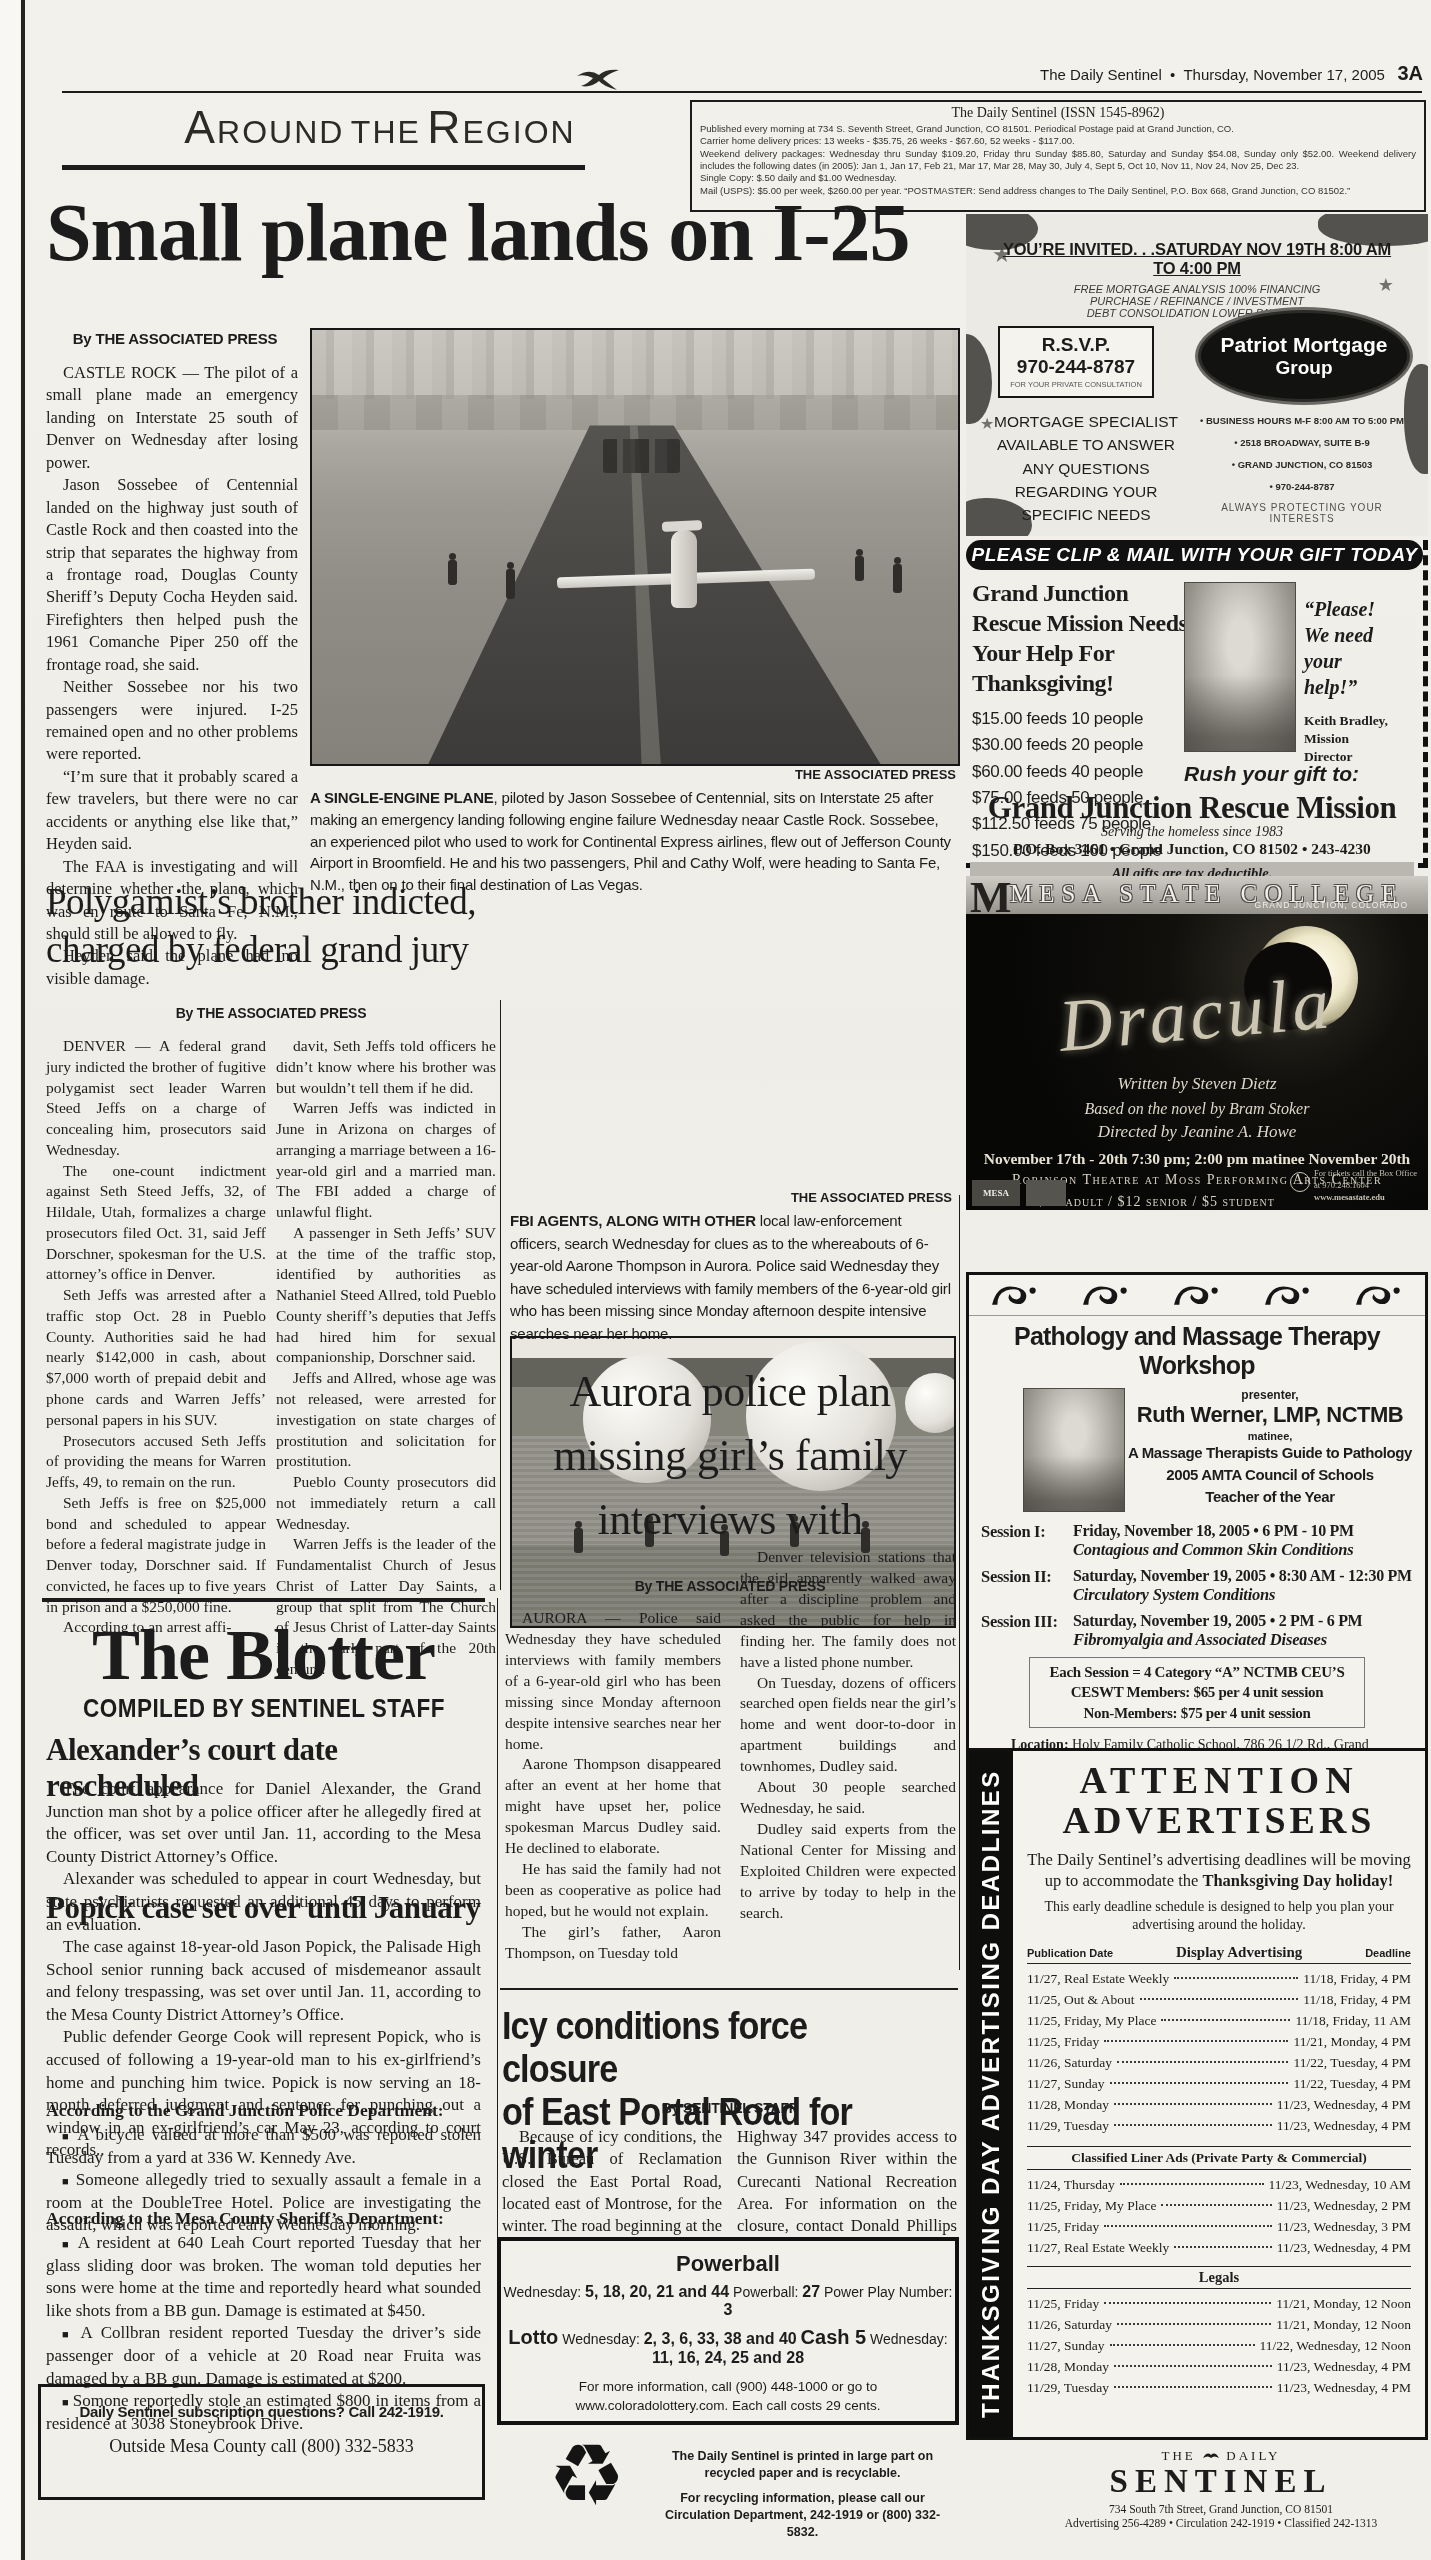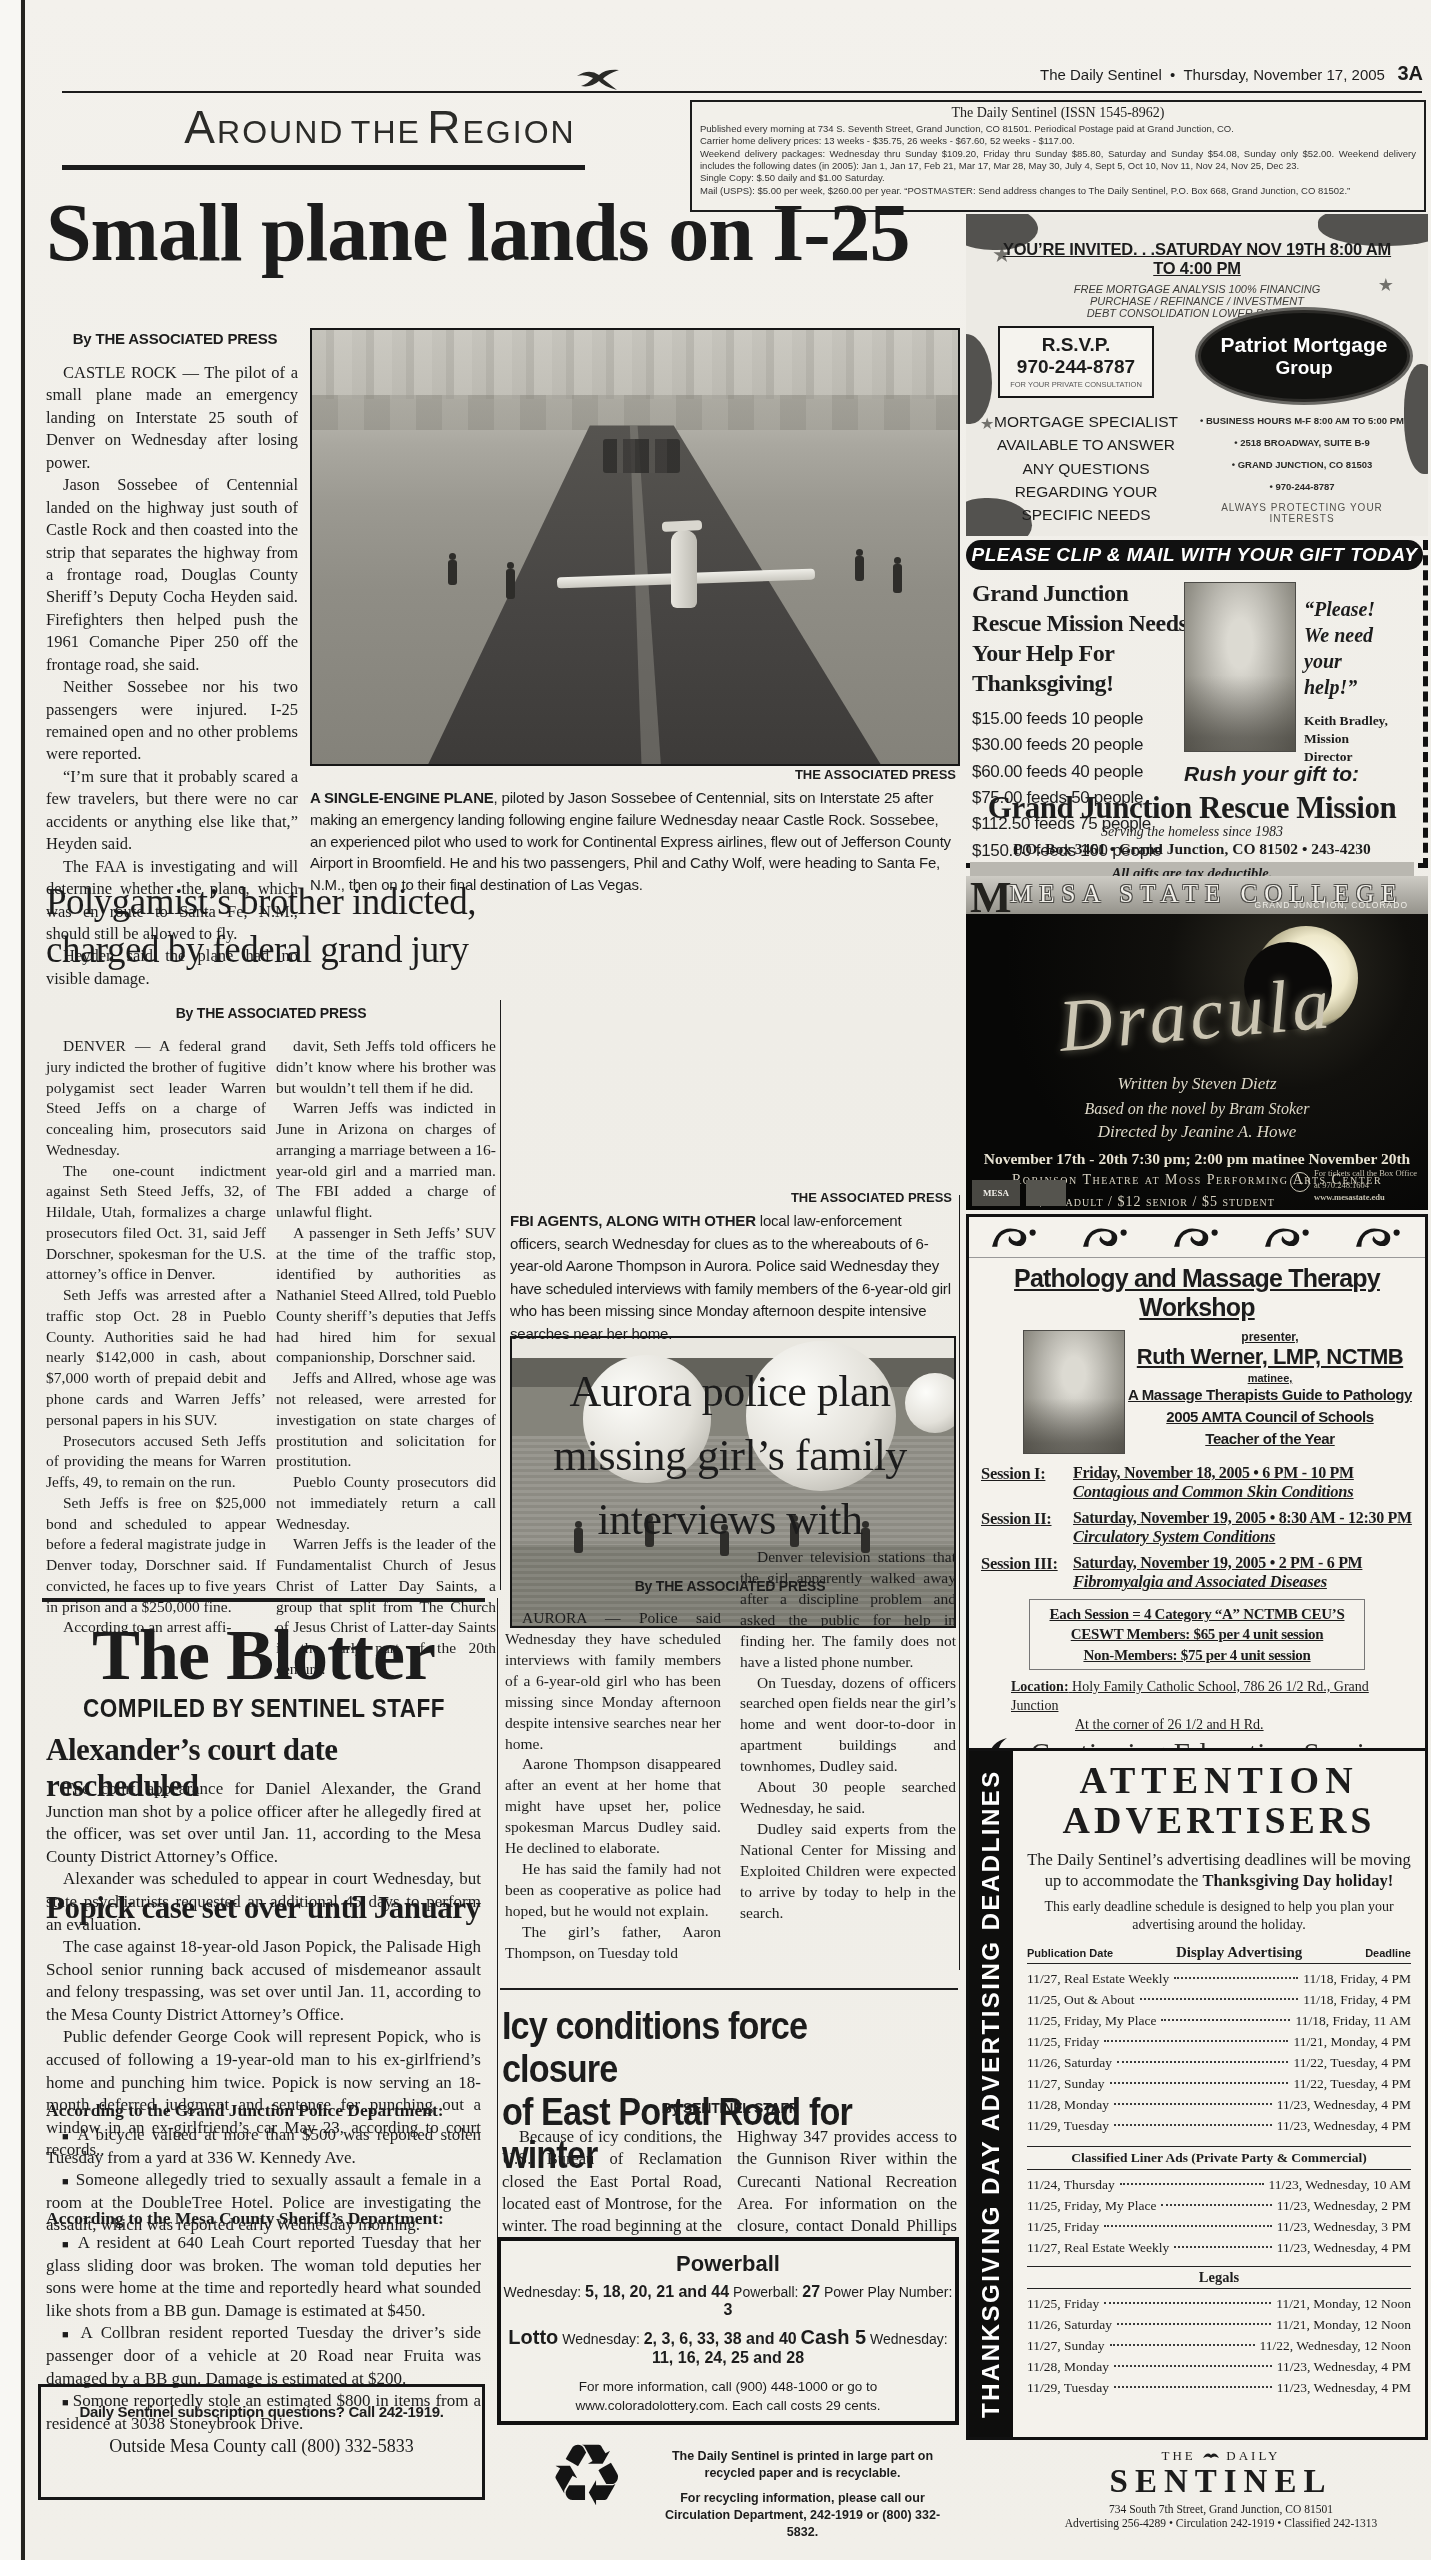--- a/index.html
+++ b/index.html
@@ -64,21 +64,21 @@
     <span style="font-size:46px;">R</span><span style="font-size:32px;">EGION</span>
   </div>
   <div class="abs rule" style="left:62px;top:165px;width:523px;height:5px;"></div>
 
   <div class="abs" style="left:690px;top:100px;width:736px;height:112px;border:2px solid #1c1c1c;background:#f2f0ea;padding:3px 8px;box-sizing:border-box;">
     <div class="ctr" style="font-size:14px;margin-bottom:2px;">The Daily Sentinel (ISSN 1545-8962)</div>
     <div class="sans jt" style="font-size:9.5px;line-height:1.3;color:#333;">
         <div>Published every morning at 734 S. Seventh Street, Grand Junction, CO 81501. Periodical Postage paid at Grand Junction, CO.</div>
         <div>Carrier home delivery prices: 13 weeks - $35.75, 26 weeks - $67.60, 52 weeks - $117.00.</div>
         <div>Weekend delivery packages: Wednesday thru Sunday $109.20, Friday thru Sunday $85.80, Saturday and Sunday $54.08, Sunday only $52.00. Weekend delivery includes the following dates (in 2005): Jan 1, Jan 17, Feb 21, Mar 17, Mar 28, May 30, July 4, Sept 5, Oct 10, Nov 11, Nov 24, Nov 25, Dec 23.</div>
-        <div>Single Copy: $.50 daily and $1.00 Saturday.</div>
+        <div>Single Copy: $.50 daily and $1.00 Wednesday.</div>
         <div>Mail (USPS): $5.00 per week, $260.00 per year. “POSTMASTER: Send address changes to The Daily Sentinel, P.O. Box 668, Grand Junction, CO 81502.”</div>
       </div>
   </div>
 
   <div class="abs" style="left:46px;top:186px;width:915px;font-size:82px;font-weight:700;letter-spacing:-1px;">Small plane lands on I-25</div>
 
   <div class="abs byline ctr" style="left:60px;top:330px;width:230px;font-size:15px;">By THE ASSOCIATED PRESS</div>
 
   <div class="abs jt" style="left:46px;top:362px;width:252px;font-size:16.5px;line-height:1.36;">
       <p class="para">CASTLE ROCK — The pilot of a small plane made an emergency landing on Interstate 25 south of Denver on Wednesday after losing power.</p>
@@ -335,21 +335,21 @@
       </div>
       <div class="abs" style="left:60px;bottom:4px;width:40px;height:26px;background:#55544e;"></div>
       <div class="abs" style="right:118px;bottom:18px;width:18px;height:18px;border:1.5px solid #cfcaba;border-radius:50%;color:#cfcaba;text-align:center;line-height:16px;font-size:11px;">→</div>
       <div class="abs" style="right:4px;bottom:6px;width:110px;color:#c6c1b1;font-size:8.5px;line-height:1.4;text-align:left;">
         <div>For tickets call the Box Office at 970.248.1604</div>
         <div style="font-weight:700;">www.mesastate.edu</div>
       </div>
     </div>
   </div>
 
-  <div class="abs" style="left:966px;top:1214px;width:462px;height:551px;border:3px solid #111;box-sizing:border-box;background:#f4f2ec;text-decoration:underline;">
+  <div class="abs" style="left:966px;top:1272px;width:462px;height:551px;border:3px solid #111;box-sizing:border-box;background:#f4f2ec;">
     <div style="display:flex;justify-content:space-around;align-items:center;height:40px;border-bottom:1px solid #999;">
       <svg width="58" height="30" viewBox="0 0 60 34">
           <path d="M4 28 Q10 4 30 8 Q46 11 42 22 Q38 30 28 26 Q20 22 24 16 Q26 22 32 22 Q38 21 36 14 Q33 8 20 12 Q10 16 10 28 Z" fill="#161616"></path>
           <circle cx="50" cy="12" r="3.5" fill="#161616"></circle>
         </svg>
       <svg width="58" height="30" viewBox="0 0 60 34">
           <path d="M4 28 Q10 4 30 8 Q46 11 42 22 Q38 30 28 26 Q20 22 24 16 Q26 22 32 22 Q38 21 36 14 Q33 8 20 12 Q10 16 10 28 Z" fill="#161616"></path>
           <circle cx="50" cy="12" r="3.5" fill="#161616"></circle>
         </svg>
       <svg width="58" height="30" viewBox="0 0 60 34">

